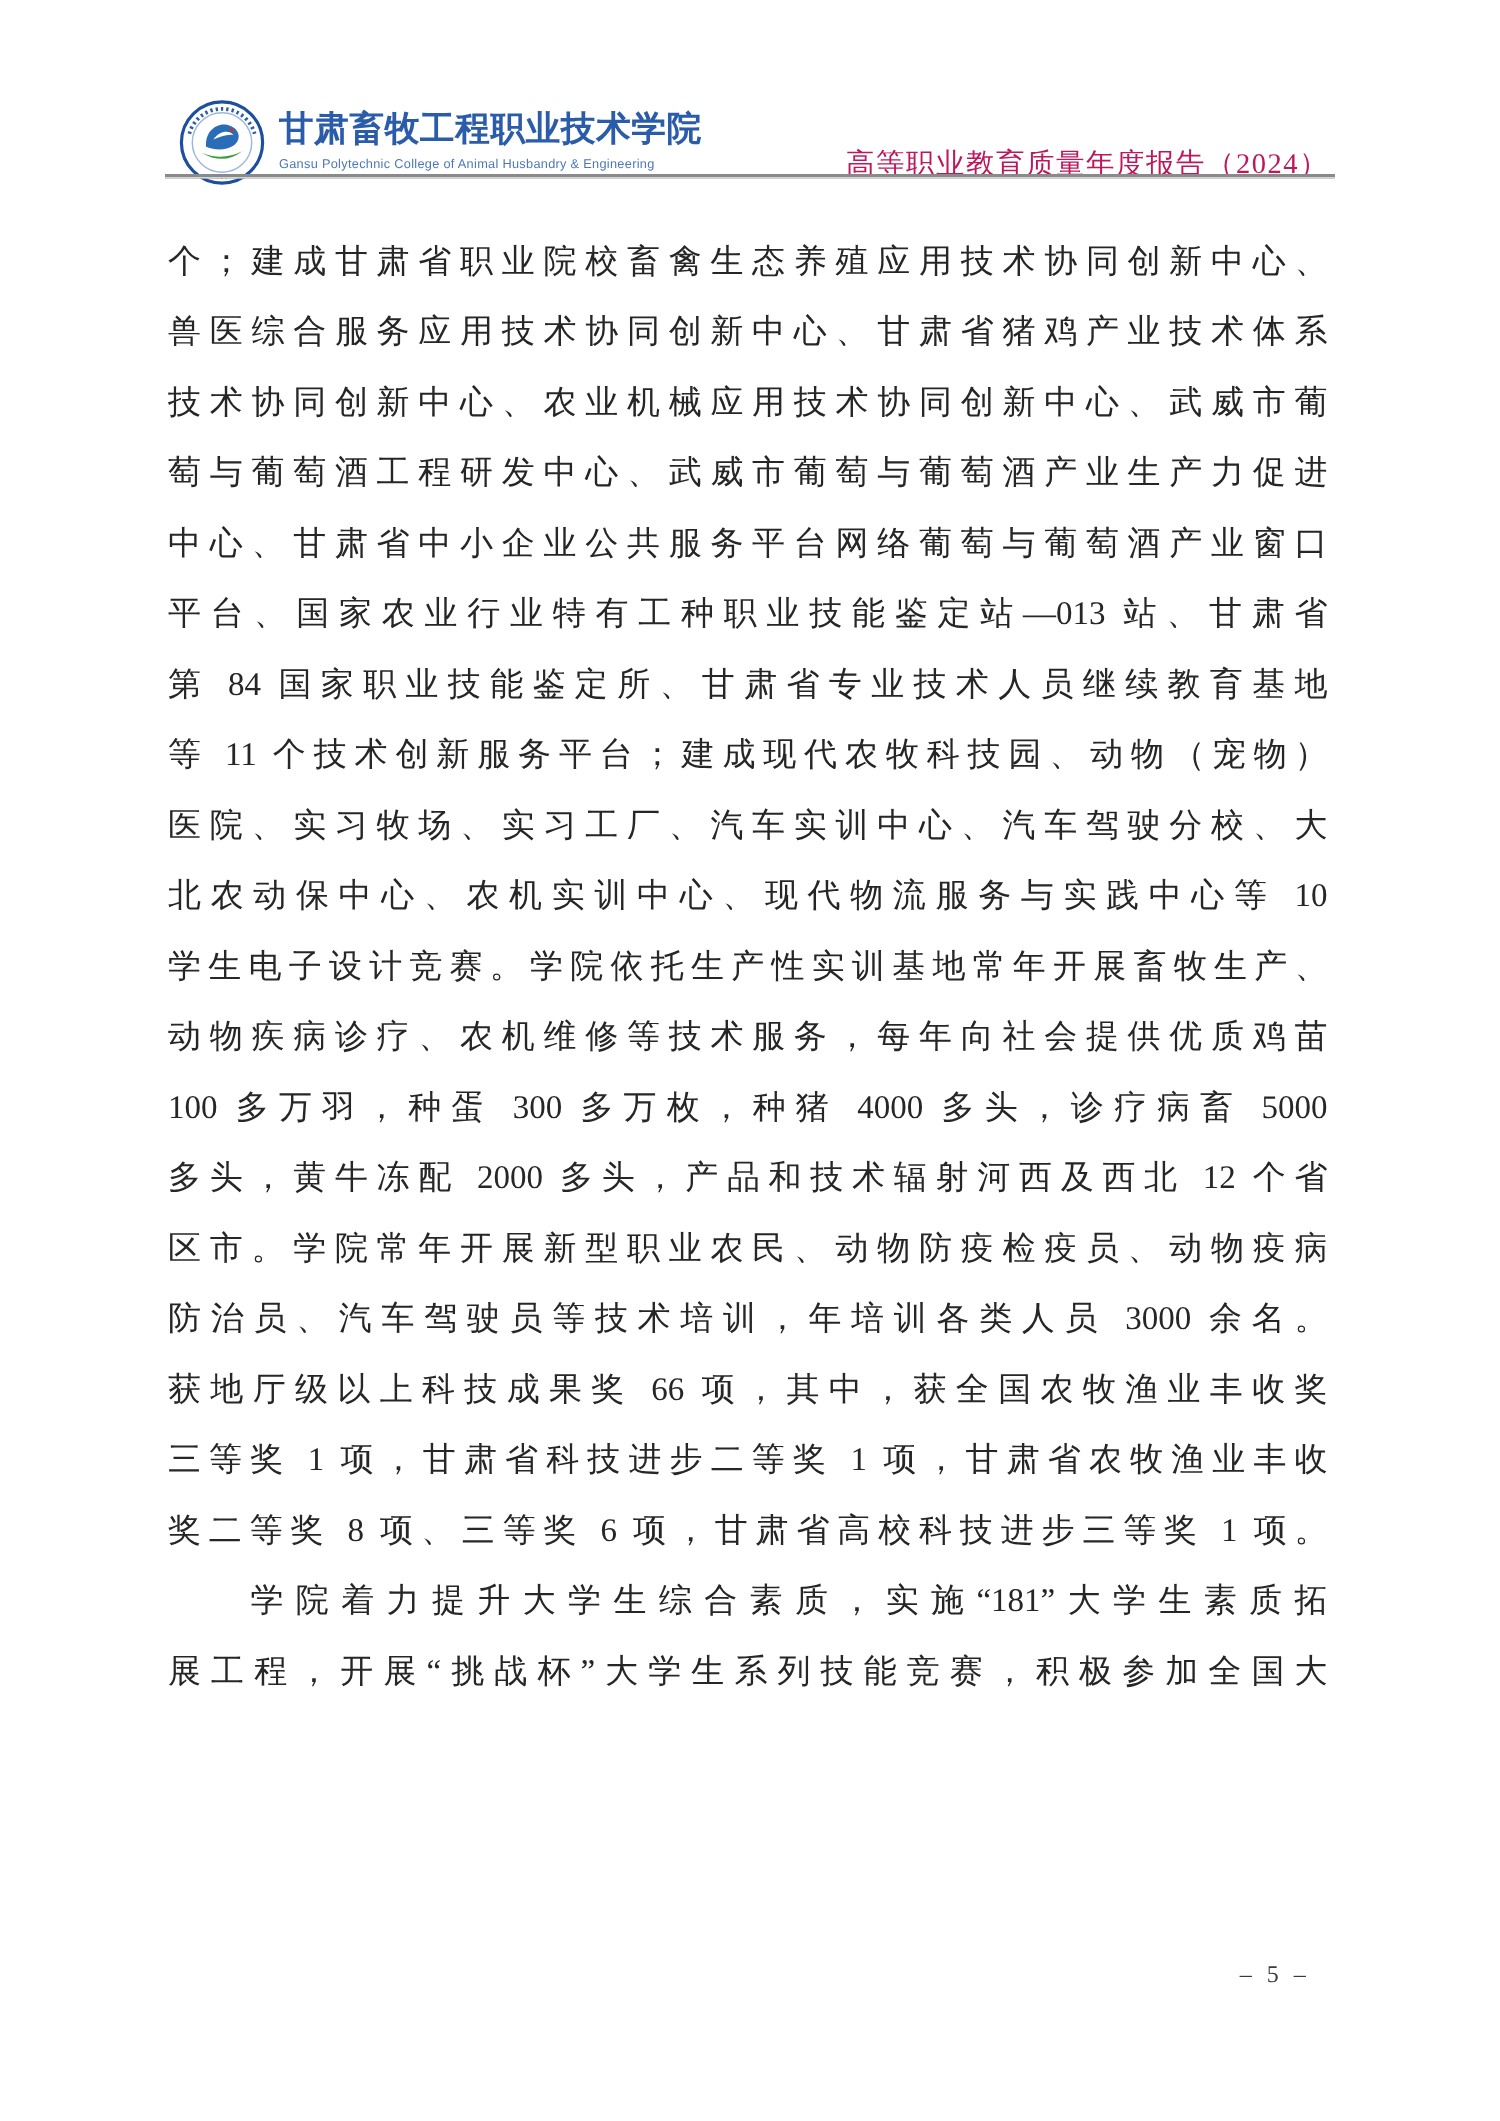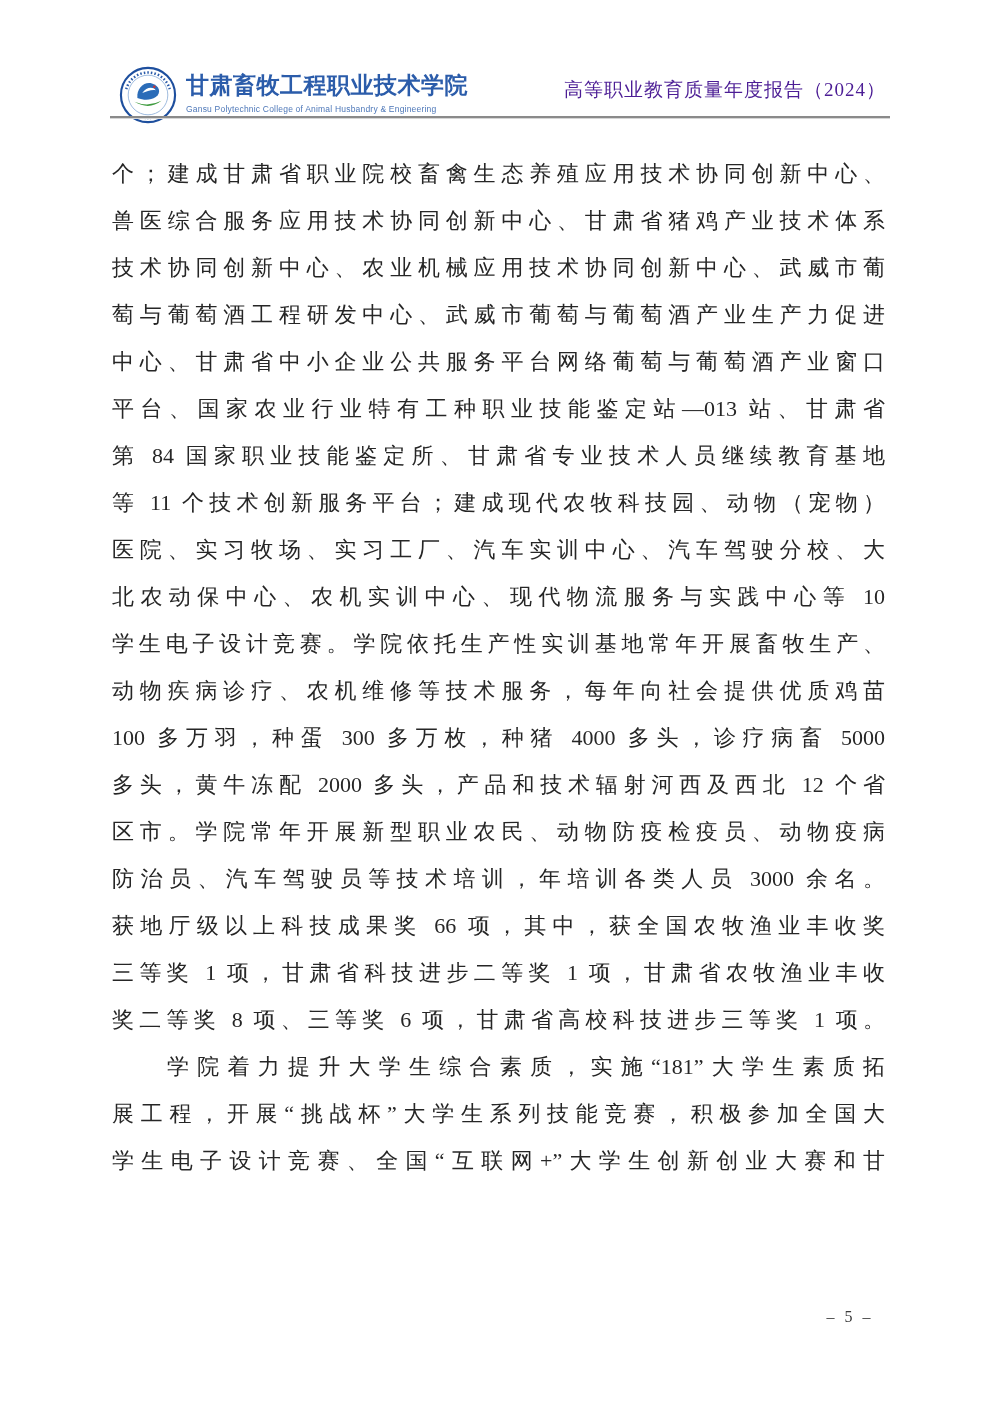--- a/index.html
+++ b/index.html
@@ -42,23 +42,23 @@
     margin-top: 3px;
     font-size: 8.5px;
     letter-spacing: 0.2px;
     color: #4d77b8;
     font-family: "Liberation Sans", "DejaVu Sans", sans-serif;
     white-space: nowrap;
   }
   .report-title {
     position: absolute;
     right: 114px;
-    top: 77px;
+    top: 96px;
     font-size: 19px;
-    color: #4c1d95;
+    color: #be185d;
     letter-spacing: 1px;
     white-space: nowrap;
   }
   .header-rule {
     position: absolute;
     left: 110px;
     top: 116px;
     width: 780px;
     height: 2px;
     background: #8a8a8a;
@@ -144,18 +144,17 @@
     <div class="text-line">动物疾病诊疗、农机维修等技术服务，每年向社会提供优质鸡苗</div>
     <div class="text-line">100 多万羽，种蛋 300 多万枚，种猪 4000 多头，诊疗病畜 5000</div>
     <div class="text-line">多头，黄牛冻配 2000 多头，产品和技术辐射河西及西北 12 个省</div>
     <div class="text-line">区市。学院常年开展新型职业农民、动物防疫检疫员、动物疫病</div>
     <div class="text-line">防治员、汽车驾驶员等技术培训，年培训各类人员 3000 余名。</div>
     <div class="text-line">获地厅级以上科技成果奖 66 项，其中，获全国农牧渔业丰收奖</div>
     <div class="text-line">三等奖 1 项，甘肃省科技进步二等奖 1 项，甘肃省农牧渔业丰收</div>
     <div class="text-line">奖二等奖 8 项、三等奖 6 项，甘肃省高校科技进步三等奖 1 项。</div>
     <div class="text-line para-indent">学院着力提升大学生综合素质，实施“181”大学生素质拓</div>
     <div class="text-line">展工程，开展“挑战杯”大学生系列技能竞赛，积极参加全国大</div>
-    <div class="text-line">学生电子设计竞赛、全国“互联网+”大学生创新创业大赛和甘</div>
   </div>
 
   <div class="page-number">– 5 –</div>
 
 </div>
 
 </body></html>

